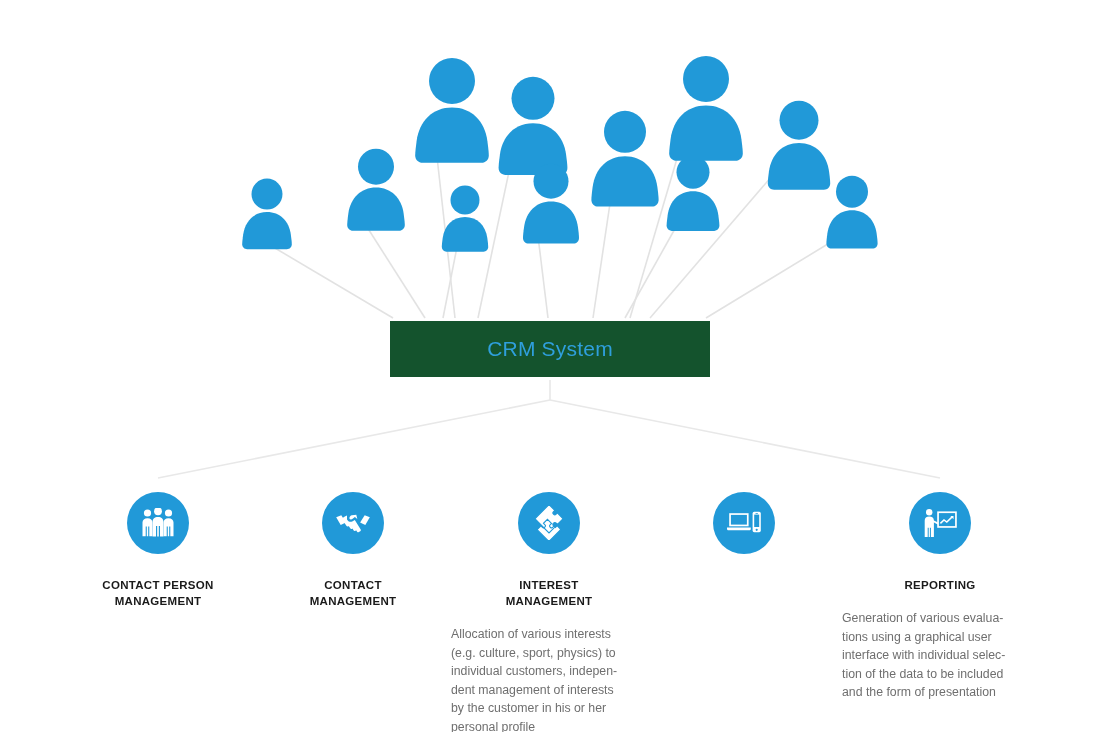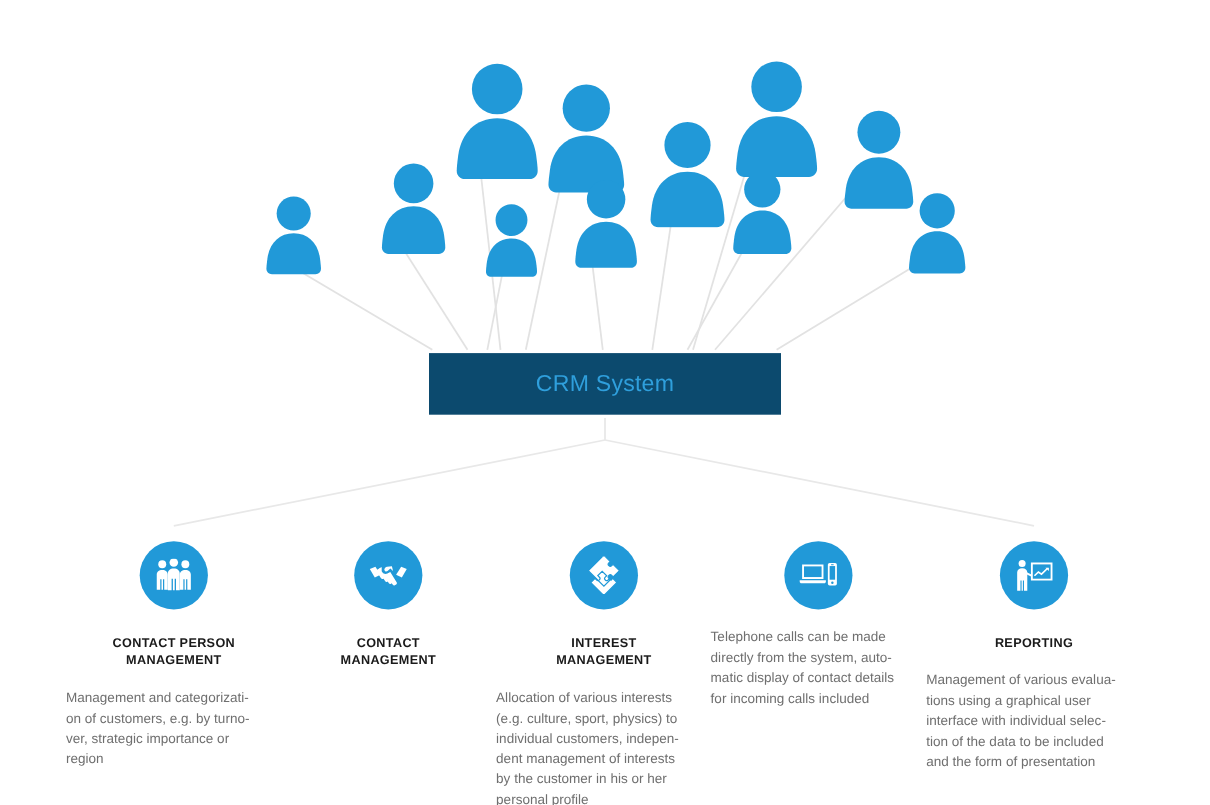--- a/index.html
+++ b/index.html
@@ -34,21 +34,21 @@
   }
   .person svg { display: block; }
 
   
   #crm-box {
     position: absolute;
     left: 390px;
     top: 321px;
     width: 320px;
     height: 56px;
-    background: #0c4a6e;
+    background: #14532d;
     display: flex;
     align-items: center;
     justify-content: center;
   }
   #crm-box .crm-label {
     color: #2f9fdc;
     font-size: 21px;
     font-weight: 400;
     letter-spacing: 0.2px;
     font-family: "Liberation Sans", sans-serif;
@@ -208,24 +208,20 @@
         <path d="M6.5 10.2c-3.1 0-5 1.7-5 4.2v13.8h3.2v-9.6h1.1v9.6h1.4v-9.6h1.1v9.6h3.2V14.4c0-2.5-1.9-4.2-5-4.2z"></path>
         <circle cx="17" cy="3.3" r="3.9"></circle>
         <path d="M17 8.9c-3.4 0-5.4 1.9-5.4 4.6v15h3.4v-10.4h1.2v10.4h1.6v-10.4h1.2v10.4h3.4v-15c0-2.7-2-4.6-5.4-4.6z"></path>
         <circle cx="27.5" cy="5" r="3.6"></circle>
         <path d="M27.5 10.2c-3.1 0-5 1.7-5 4.2v13.8h3.2v-9.6h1.1v9.6h1.4v-9.6h1.1v9.6h3.2V14.4c0-2.5-1.9-4.2-5-4.2z"></path>
       </g>
     </svg>
         </div>
         <div class="feature-title">CONTACT PERSON
 MANAGEMENT</div>
-        <div class="feature-body wide">Management and categorizati-
-on of customers, e.g. by turno-
-ver, strategic importance or
-region</div>
       </div>
       <div class="feature" style="left: 255px;">
         <div class="feature-icon">
           <svg width="36" height="26" viewBox="0 0 36 26">
       <g fill="#ffffff">
         <path d="M1.2 7.3l5.1-2.1 4.6 7.2-5.2 2.5z"></path>
         <path d="M34.8 7.3l-5.1-2.1-4.6 7.2 5.2 2.5z"></path>
         <path d="M12 5.6c-1.2 0-4.1 2.3-5 3.3l4.2 6.6c.5.8 1.5 1.1 2.3.7l.2-.1 1.5 2.2c.4.7 1.3.9 2 .5l.3-.2 1 1.6c.4.7 1.3.9 2 .5l.6-.4 1 1.4c.4.6 1.2.8 1.8.4l1.3-.8c.6-.4.8-1.2.5-1.8l-5.9-9.5-2.6 1.4c-1.6.9-3.6.4-4.6-1.1l-.6-.9z"></path>
         <path d="M21.3 4.8l-4.4.4c-.7.1-1.3.4-1.7 1l-.5.7c-.5.8-.3 1.9.5 2.4.7.4 1.5.3 2.1-.2l2.6-2.2 2.4 2.1z"></path>
       </g>
@@ -265,24 +261,20 @@
         <rect x="26.6" y="1.8" width="8.2" height="20.4" rx="1.6"></rect>
       </g>
       <g fill="#2199d8">
         <rect x="4.9" y="4.9" width="16" height="9.7"></rect>
         <rect x="28.2" y="4.6" width="5" height="12.4"></rect>
         <circle cx="30.7" cy="19.8" r="1.1"></circle>
         <rect x="29.4" y="3" width="2.6" height="0.8" rx="0.4"></rect>
       </g>
     </svg>
         </div>
-        <div class="feature-body wide">Telephone calls can be made
-directly from the system, auto-
-matic display of contact details
-for incoming calls included</div>
       </div>
       <div class="feature" style="left: 842px;">
         <div class="feature-icon">
           <svg width="36" height="30" viewBox="0 0 36 30">
       <g fill="#ffffff">
         <circle cx="7.2" cy="4.2" r="3.2"></circle>
         <path d="M7.2 8.6c-2.8 0-4.5 1.6-4.5 3.9V29h3v-9.2h1v9.2h1.2v-9.2h1v9.2h3V12.5c0-2.3-1.7-3.9-4.7-3.9z"></path>
         <path d="M11.4 12.2l5.2 2.6-.8 1.6-5.2-2.6z"></path>
         <path d="M15.2 3.4h19.6v16.4H15.2z"></path>
       </g>
@@ -291,21 +283,21 @@
       </g>
       <g fill="none" stroke="#ffffff" stroke-width="1.5">
         <path d="M18.4 15.4l3.6-3.4 2.8 2 5.6-5.4"></path>
       </g>
       <g fill="#ffffff">
         <path d="M28.4 8.1h3.1v3.1z"></path>
       </g>
     </svg>
         </div>
         <div class="feature-title">REPORTING</div>
-        <div class="feature-body wide">Management of various evalua-
+        <div class="feature-body wide">Generation of various evalua-
 tions using a graphical user
 interface with individual selec-
 tion of the data to be included
 and the form of presentation</div>
       </div>
     </div>
 
 </div>
 
 </body></html>

